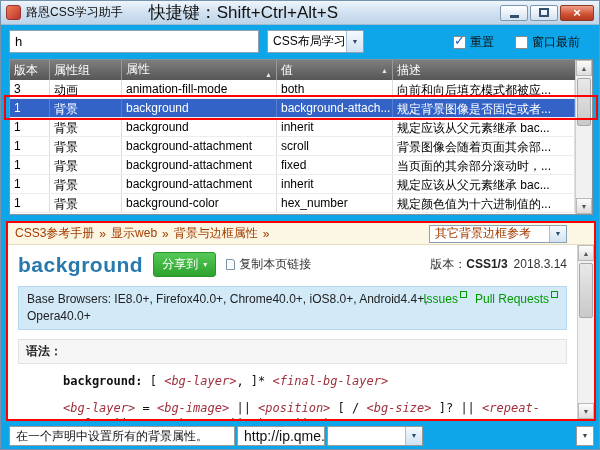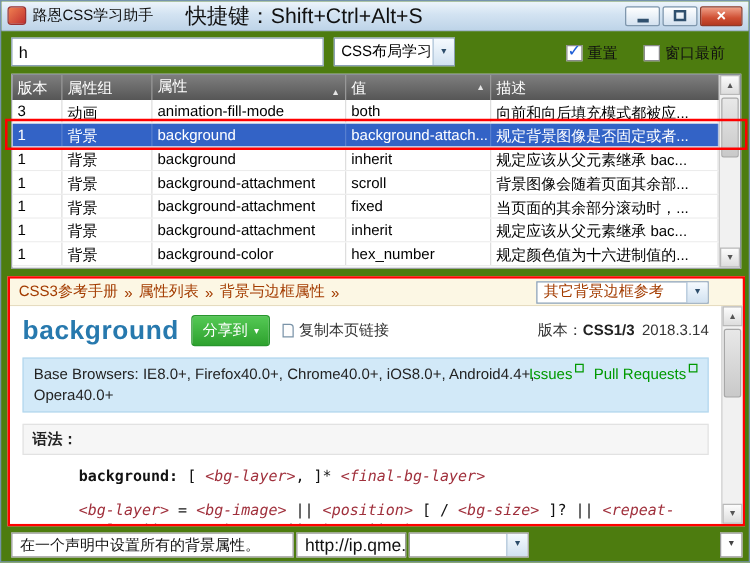--- a/index.html
+++ b/index.html
@@ -1,18 +1,18 @@
 <!DOCTYPE html>
 <html><head>
 <meta charset="utf-8">
 <style>
   html,body{margin:0;padding:0;}
   *{box-sizing:border-box;}
   body{width:600px;height:450px;font-family:"Liberation Sans","DejaVu Sans",sans-serif;background:#fff;}
-  .window{position:relative;width:600px;height:450px;background:#4d7c0f;border:1px solid #7593ad;overflow:hidden;}
+  .window{position:relative;width:600px;height:450px;background:#0ea5e9;border:1px solid #7593ad;overflow:hidden;}
 
   
   .titlebar{position:absolute;left:0;top:0;right:0;height:24px;background:linear-gradient(#eef5fc,#d3e3f2 45%,#bed4e8);border-bottom:1px solid #a3b8cc;display:flex;align-items:center;padding:0 5px;}
   .app-icon{width:15px;height:15px;border-radius:3px;background:linear-gradient(135deg,#ef8050,#c03030);border:1px solid #993333;margin-right:5px;flex:0 0 auto;}
   .title-text{font-size:12px;color:#111;white-space:nowrap;}
   .hotkey-text{font-size:17px;color:#111;margin-left:26px;white-space:nowrap;}
   .win-buttons{margin-left:auto;display:flex;gap:2px;}
   .win-btn{width:28px;height:16px;border:1px solid #7f97ad;border-radius:2px;background:linear-gradient(#ffffff,#d4e2f0);display:flex;align-items:center;justify-content:center;}
   .min-glyph{width:9px;height:3px;background:#30506e;margin-top:8px;}
   .max-glyph{width:10px;height:9px;border:2px solid #30506e;background:transparent;}
@@ -215,21 +215,21 @@
         </div>
     </div>
   </div>
 
   <div class="row-highlight"></div>
 
   <div class="detail-panel">
     <div class="crumbbar">
       <span class="crumb-link">CSS3参考手册</span>
       <span class="crumb-sep">»</span>
-      <span class="crumb-link">属性列表</span>
+      <span class="crumb-link">显示web</span>
       <span class="crumb-sep">»</span>
       <span class="crumb-link">背景与边框属性</span>
       <span class="crumb-sep">»</span>
       <div class="combo ref-combo">
         <span>其它背景边框参考</span>
         <span class="combo-arrow">▼</span>
       </div>
     </div>
 
     <div class="detail-content">

